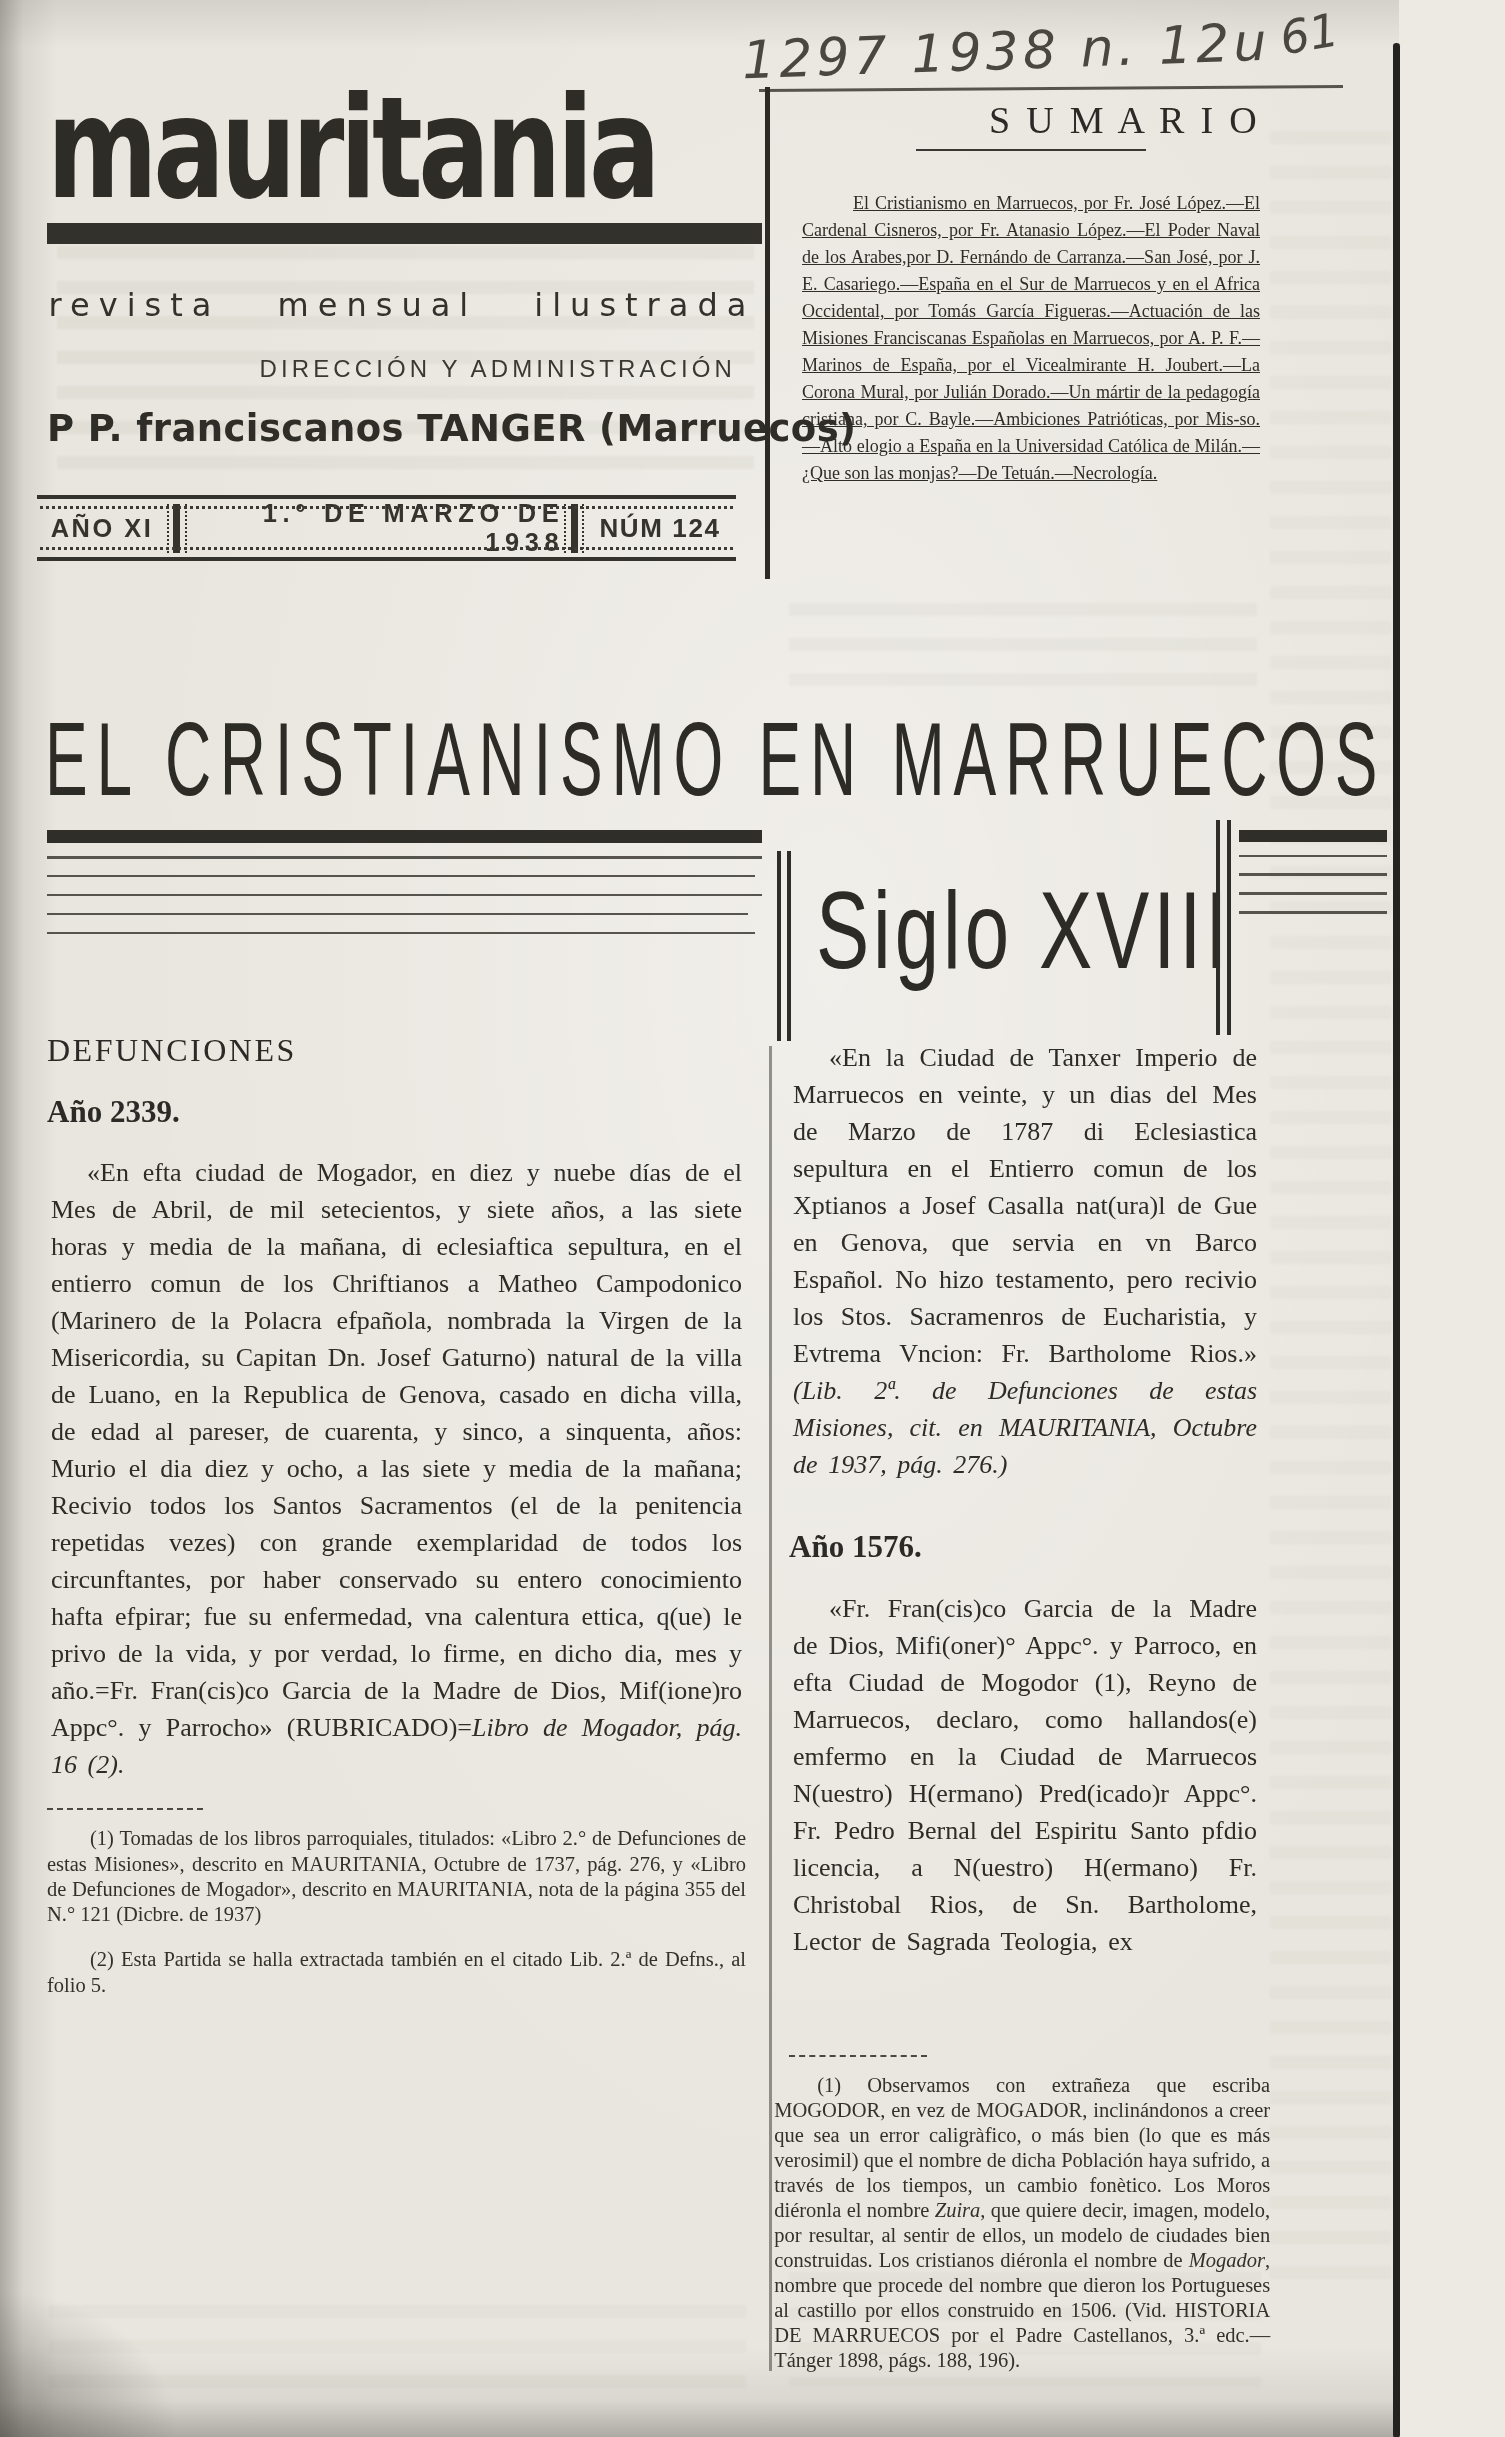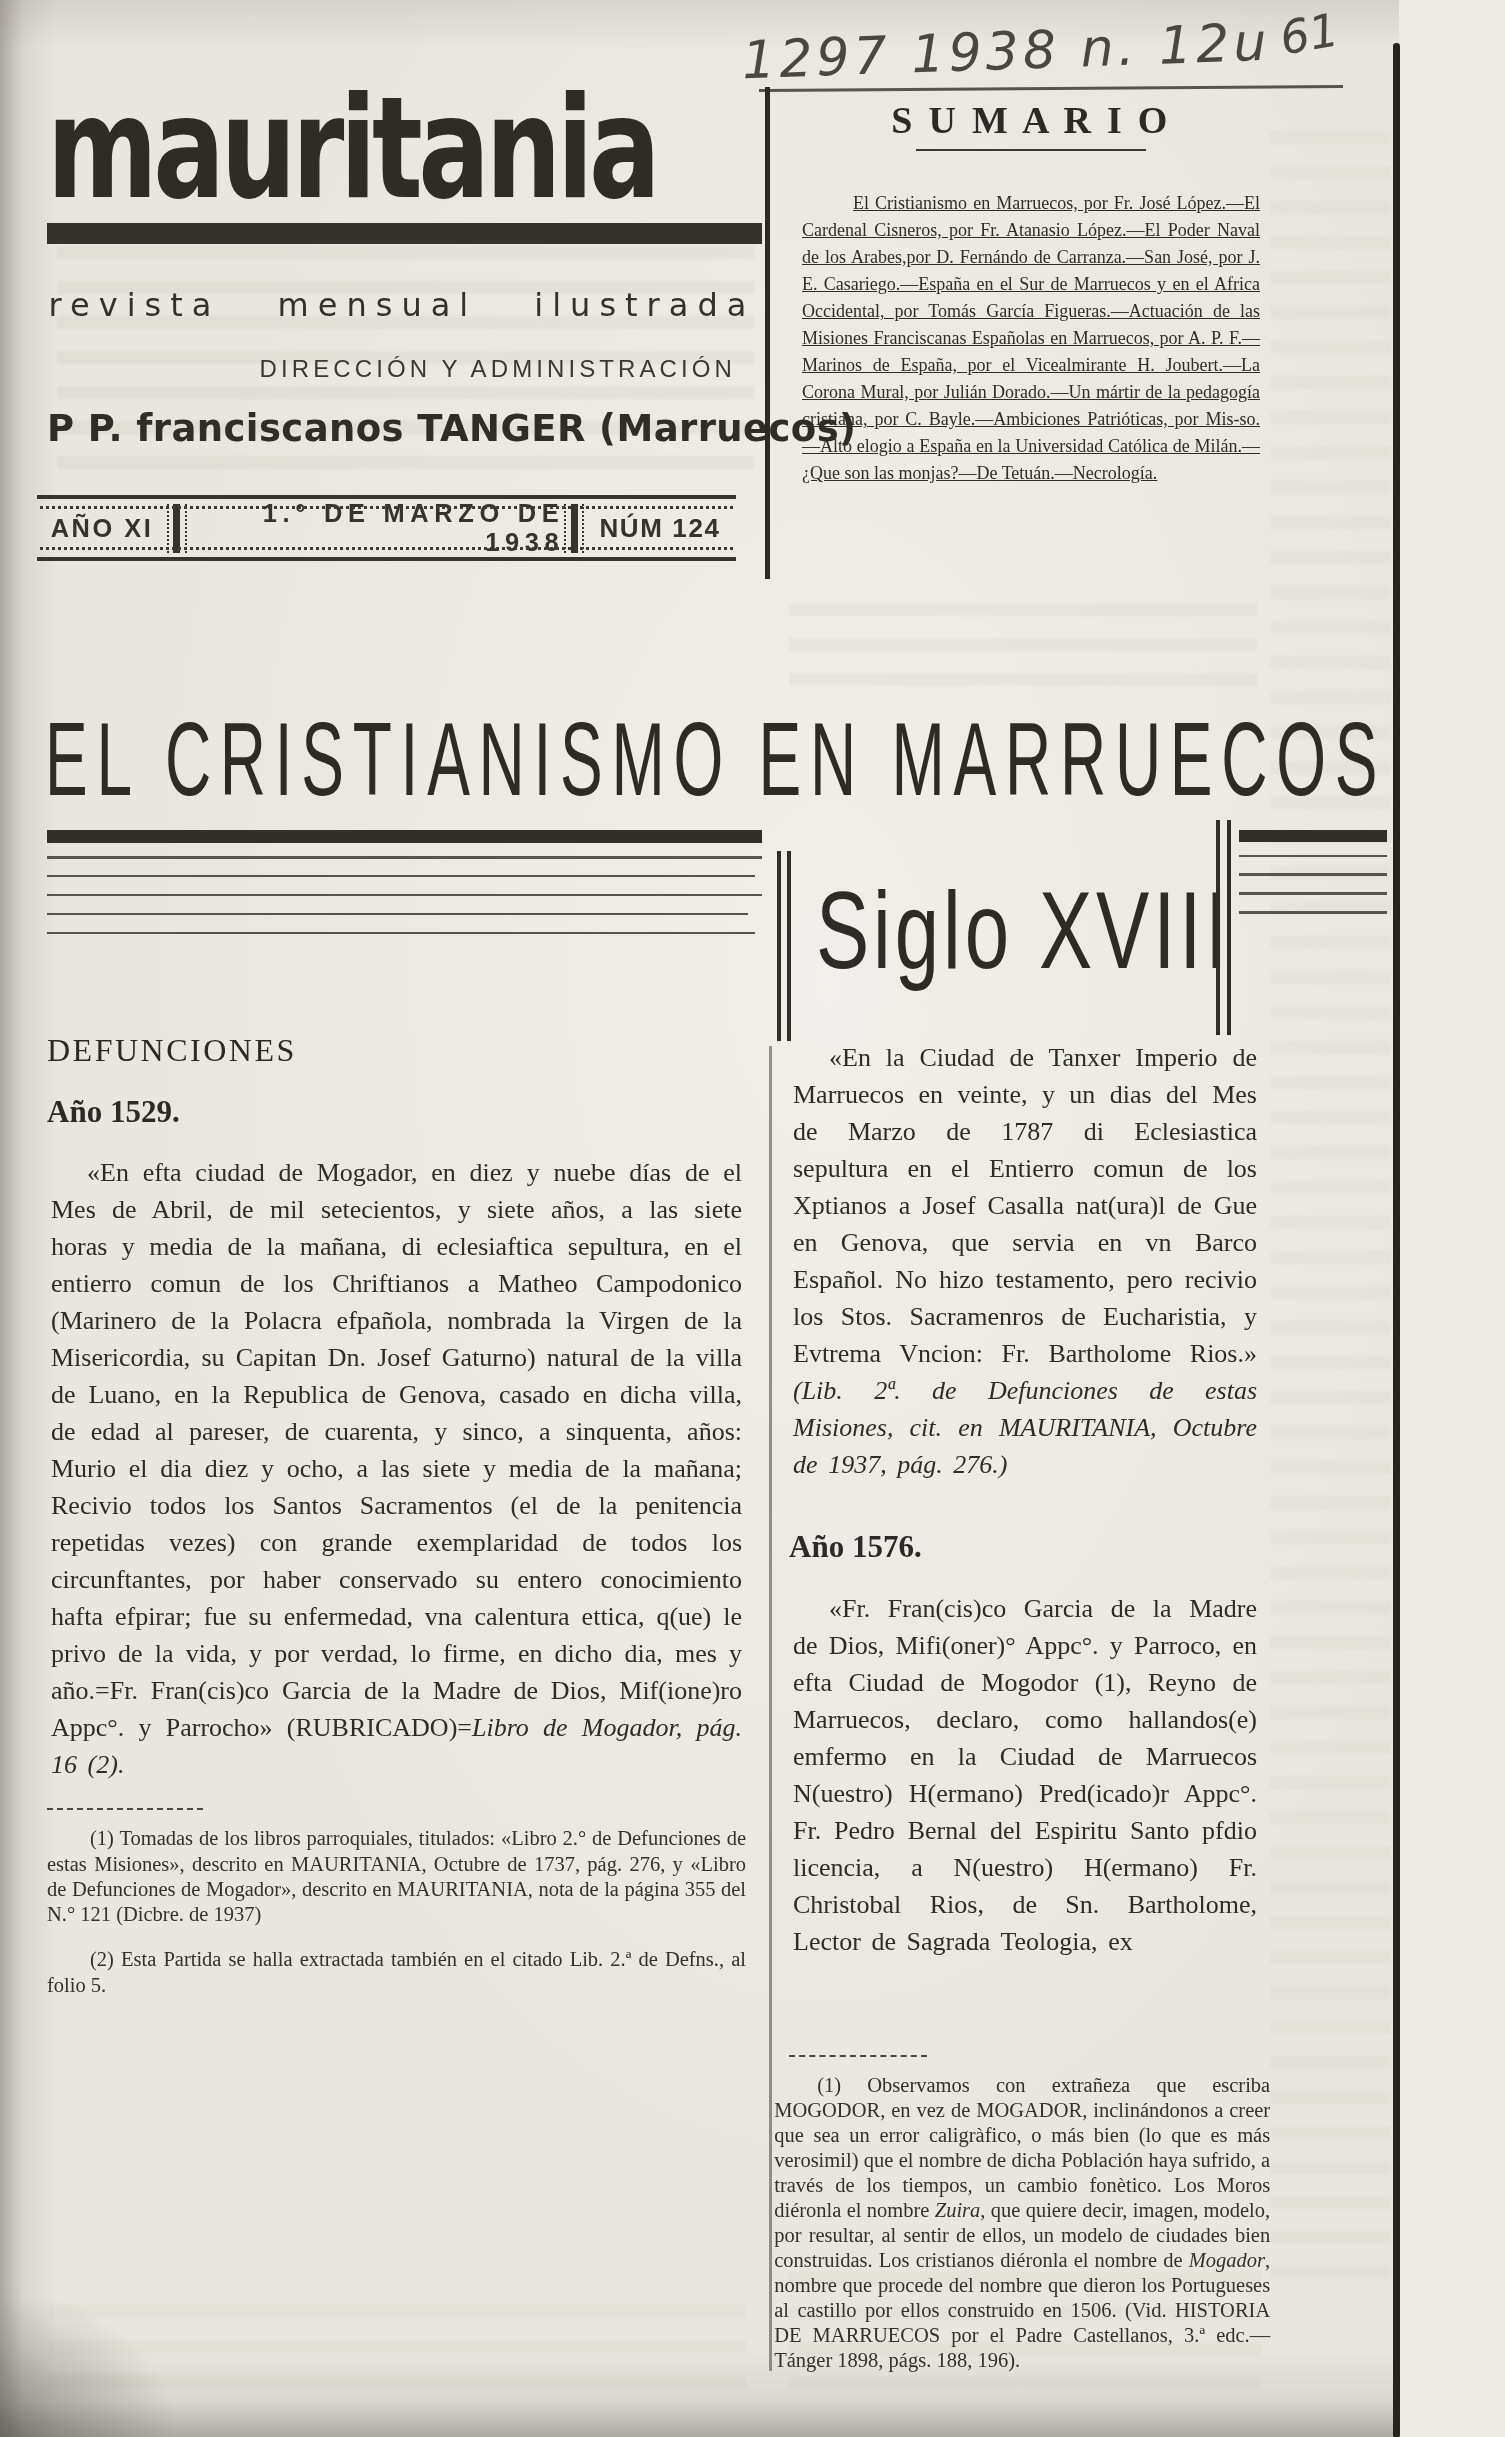--- a/index.html
+++ b/index.html
@@ -55,21 +55,21 @@
   .issue-cell{display:flex;align-items:center;justify-content:center;font-weight:bold;}
   .issue-year{width:130px;font-size:25.4px;letter-spacing:2.5px;}
   .issue-date{flex:1;font-size:25.4px;letter-spacing:5.7px;text-align:right;}
   .issue-num{width:152px;font-size:26px;letter-spacing:1.6px;}
   .issue-sep{width:7.4px;background:#35332d;height:49px;align-self:center;
     border-left:2.5px dotted #35332d;border-right:2.5px dotted #35332d;padding:0 4.1px;background-clip:content-box;}
 
   
   .sumario-divider{position:absolute;left:765px;top:87px;width:4.9px;height:492px;background:#2b2a25;}
   .sumario{position:absolute;left:802px;top:98px;width:458px;}
-  .sumario-title{font-size:38px;font-weight:bold;letter-spacing:3.3px;text-align:center;color:#2b2a26;}
+  .sumario-title{font-size:38px;font-weight:normal;letter-spacing:3.3px;text-align:right;color:#2b2a26;}
   .sumario-title-rule{width:230px;height:2.5px;background:#3a3833;margin:6.6px auto 0 auto;}
   .sumario-body{margin-top:39px;font-size:18px;line-height:27px;text-align:justify;text-indent:51px;color:#2f2d28;text-decoration:underline;}
 
   
   .article-title{position:absolute;left:45px;top:699px;
     font-family:"Liberation Sans","DejaVu Sans",sans-serif;font-weight:400;
     font-size:66px;letter-spacing:9px;color:#2c2b26;white-space:nowrap;
     transform:scale(0.97,1.58);transform-origin:left top;}
   .article-subtitle{position:absolute;left:816px;top:868px;
     font-family:"Liberation Sans","DejaVu Sans",sans-serif;font-weight:400;
@@ -157,21 +157,21 @@
     <div class="deco-thin"></div>
     <div class="deco-thin"></div>
     <div class="deco-thin"></div>
     <div class="deco-thin"></div>
   </div>
 
   <div class="col-divider"></div>
 
   <div class="col-left">
     <h2 class="sec-heading">DEFUNCIONES</h2>
-    <h3 class="year-heading">Año 1529.</h3>
+    <h3 class="year-heading">Año 2339.</h3>
     <p class="body-par"><span>«En efta ciudad de Mogador, en diez y nuebe días de el Mes de Abril, de mil setecientos, y siete años, a las siete horas y media de la mañana, di eclesiaftica sepultura, en el entierro comun de los Chriftianos a Matheo Campodonico (Marinero de la Polacra efpañola, nombrada la Virgen de la Misericordia, su Capitan Dn. Josef Gaturno) natural de la villa de Luano, en la Republica de Genova, casado en dicha villa, de edad al pareser, de cuarenta, y sinco, a sinquenta, años: Murio el dia diez y ocho, a las siete y media de la mañana; Recivio todos los Santos Sacramentos (el de la penitencia repetidas vezes) con grande exemplaridad de todos los circunftantes, por haber conservado su entero conocimiento hafta efpirar; fue su enfermedad, vna calentura ettica, q(ue) le privo de la vida, y por verdad, lo firme, en dicho dia, mes y año.=Fr. Fran(cis)co Garcia de la Madre de Dios, Mif(ione)ro Appc°. y Parrocho» (RUBRICADO)=</span><span class="it">Libro de Mogador, pág. 16 (2).</span></p>
     <div class="fn-sep"></div>
     <div class="footnotes">
       <p>(1) Tomadas de los libros parroquiales, titulados: «Libro 2.° de Defunciones de estas Misiones», descrito en MAURITANIA, Octubre de 1737, pág. 276, y «Libro de Defunciones de Mogador», descrito en MAURITANIA, nota de la página 355 del N.° 121 (Dicbre. de 1937)</p>
       <p>(2) Esta Partida se halla extractada también en el citado Lib. 2.ª de Defns., al folio 5.</p>
     </div>
   </div>
 
   <div class="col-right">
     <p class="body-par"><span>«En la Ciudad de Tanxer Imperio de Marruecos en veinte, y un dias del Mes de Marzo de 1787 di Eclesiastica sepultura en el Entierro comun de los Xptianos a Josef Casalla nat(ura)l de Gue en Genova, que servia en vn Barco Español. No hizo testamento, pero recivio los Stos. Sacramenros de Eucharistia, y Evtrema Vncion: Fr. Bartholome Rios.» </span><span class="it">(Lib. 2ª. de Defunciones de estas Misiones, cit. en MAURITANIA, Octubre de 1937, pág. 276.)</span></p>

